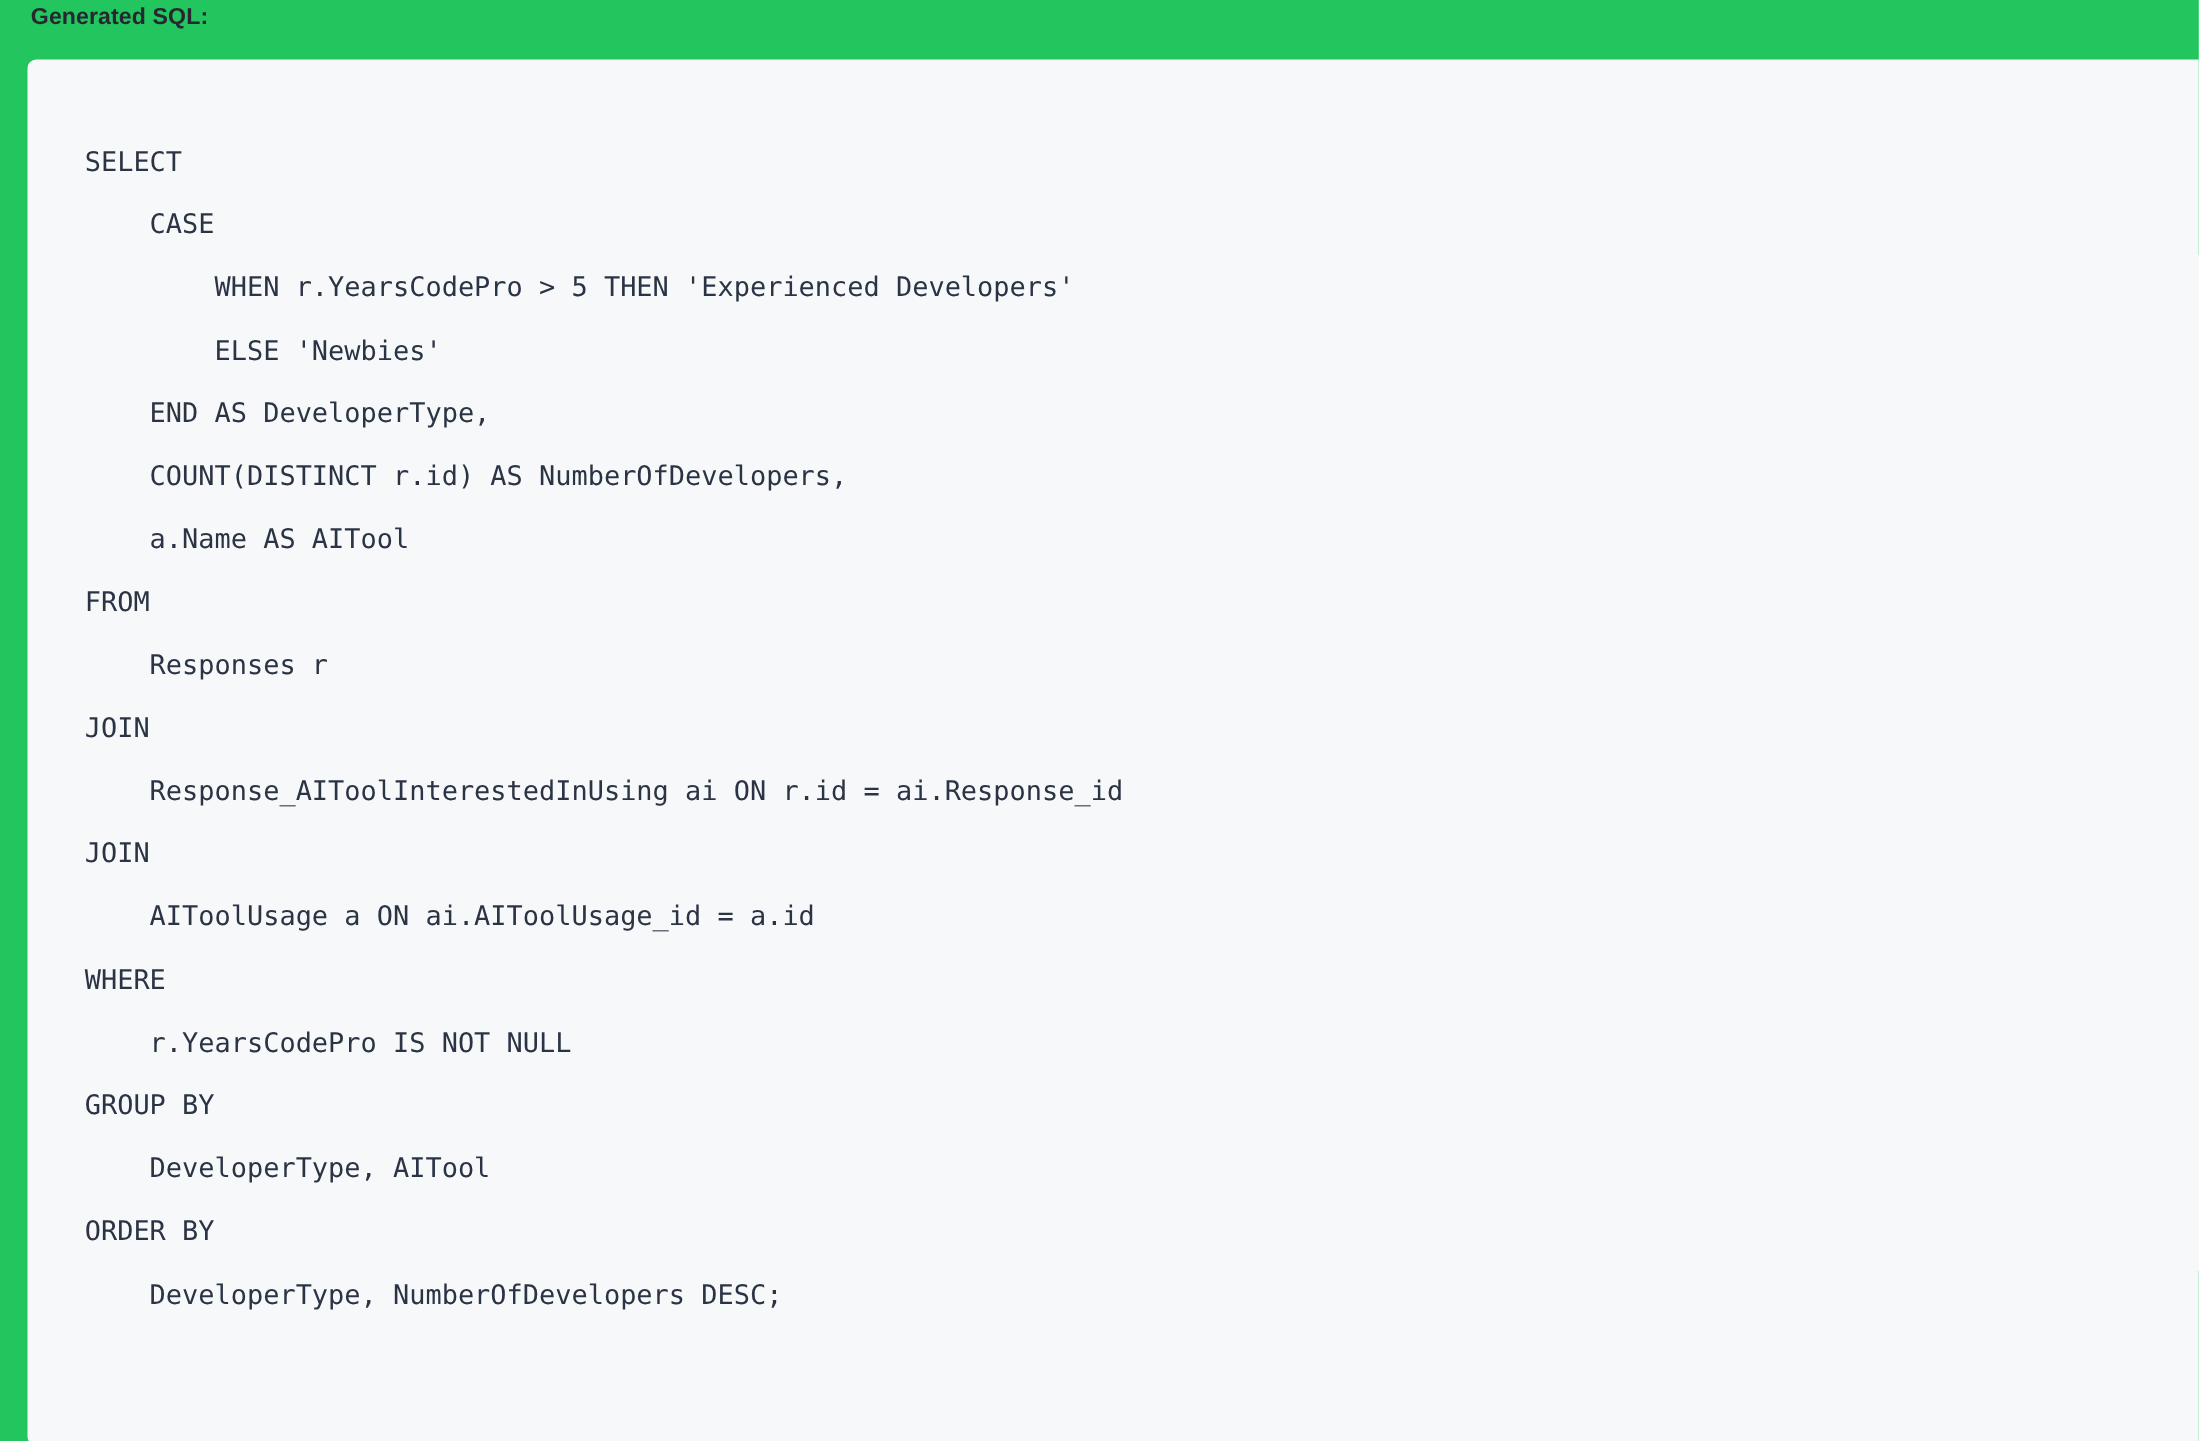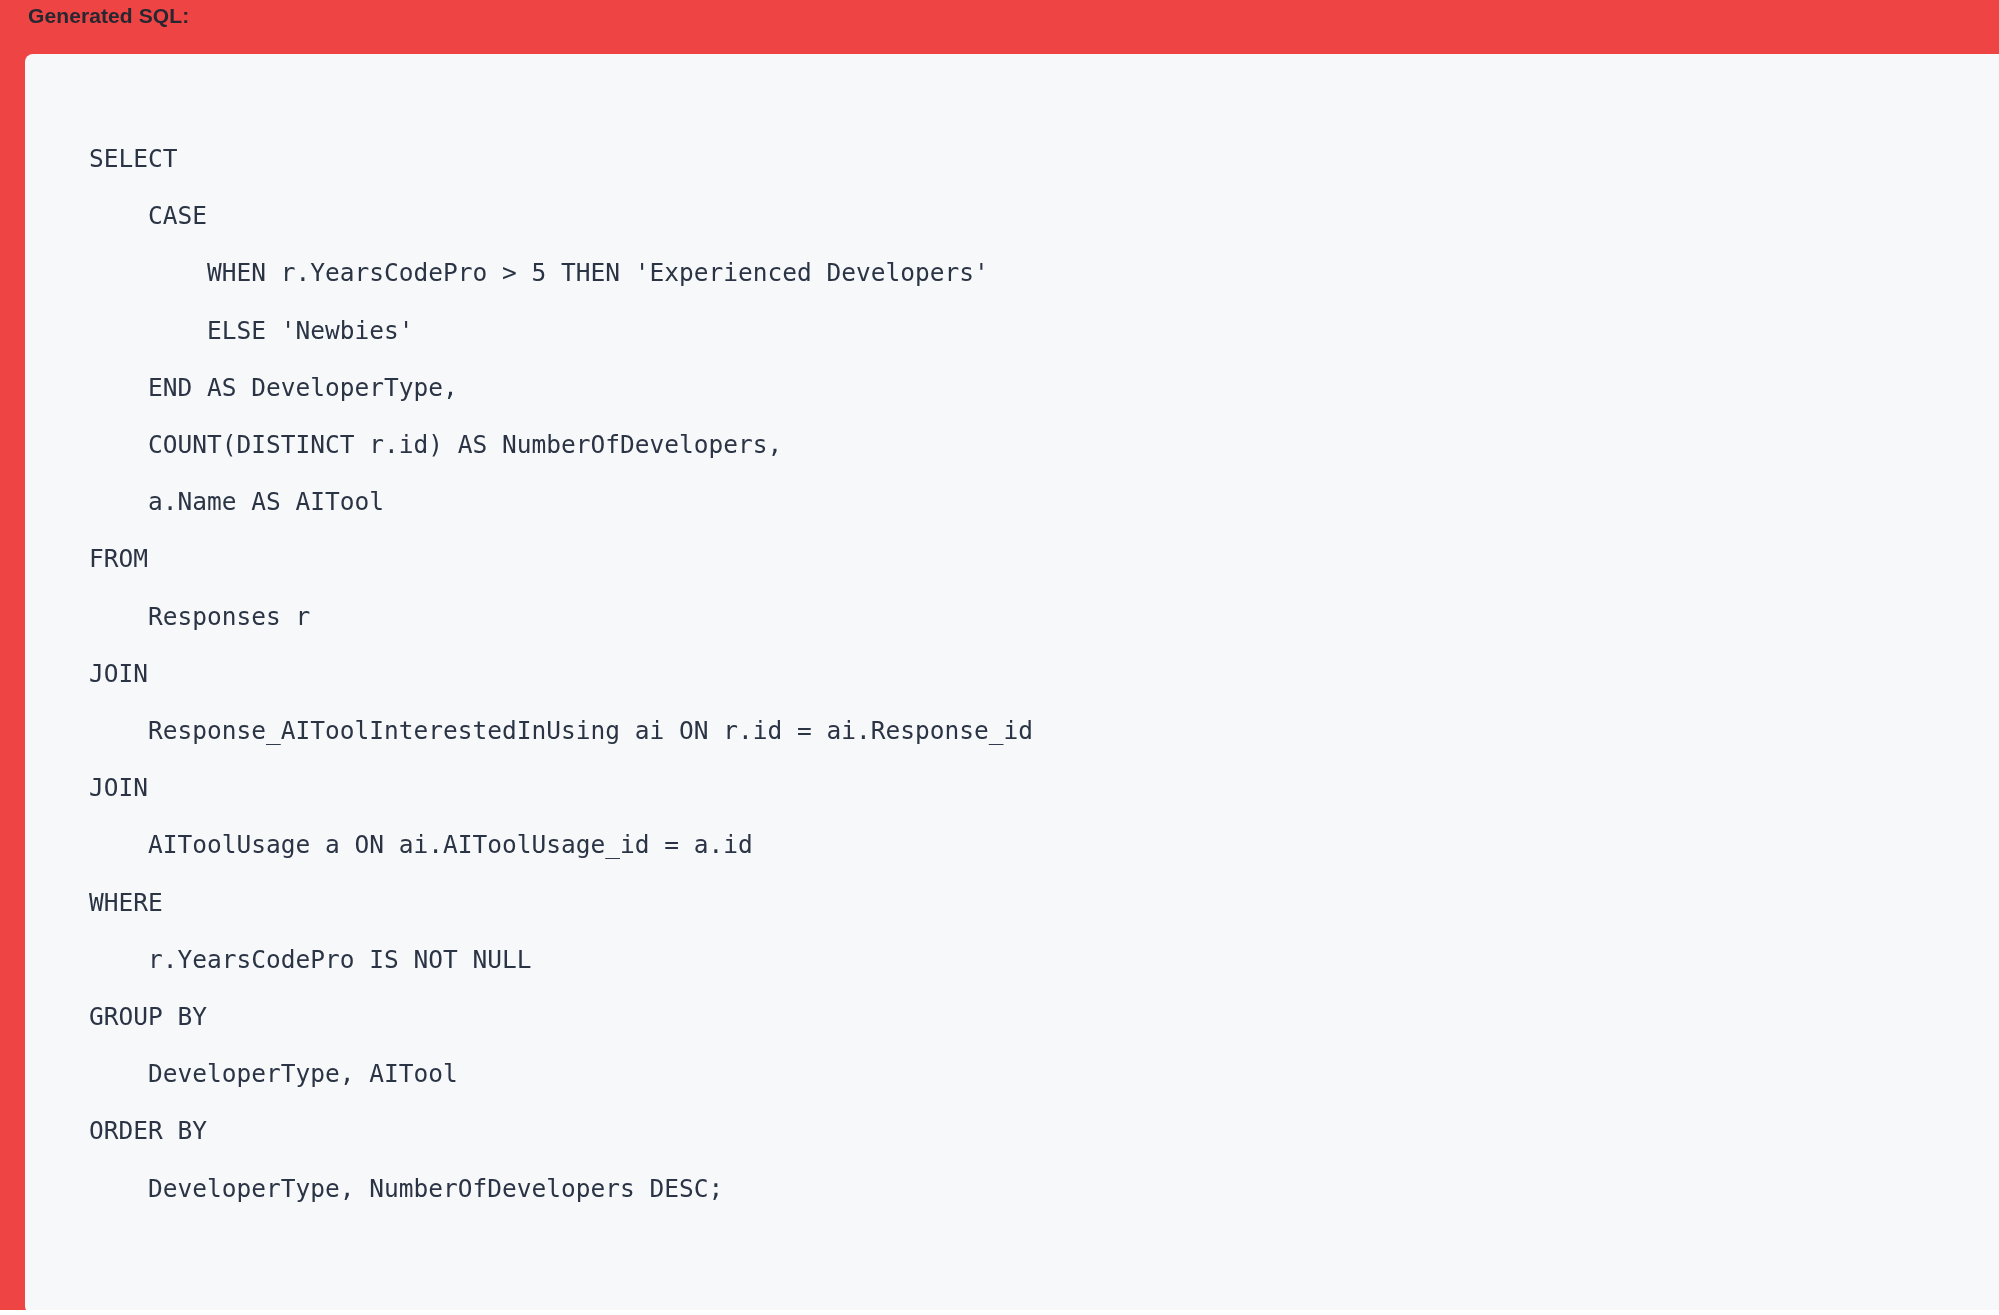--- a/index.html
+++ b/index.html
@@ -12,21 +12,21 @@
     height: 1315px;
     font-family: "Liberation Sans", sans-serif;
     -webkit-font-smoothing: antialiased;
   }
 
   .page {
     position: relative;
     width: 1999px;
     height: 1310px;
     box-sizing: border-box;
-    background: #ef4444;
+    background: #22c55e;
     overflow: hidden;
   }
 
   .sql-label {
     position: absolute;
     left: 28px;
     top: 2px;
     font-family: "Liberation Sans", sans-serif;
     font-weight: bold;
     font-size: 21px;
@@ -43,21 +43,21 @@
     width: 1974px;
     height: 1260px;
     box-sizing: border-box;
     background: #f7f8f9;
     border-radius: 8px 0 0 8px;
     padding: 60px 0 0 48px;
     overflow: hidden;
   }
 
   .code-block pre {
-    margin: 16px;
+    margin: 4px;
     padding: 0;
     font-family: "DejaVu Sans Mono", "Liberation Mono", monospace;
     font-size: 24.5px;
     line-height: 57.2px;
     color: #2b3445;
     white-space: pre;
     tab-size: 4;
   }
 </style>
 </head>

